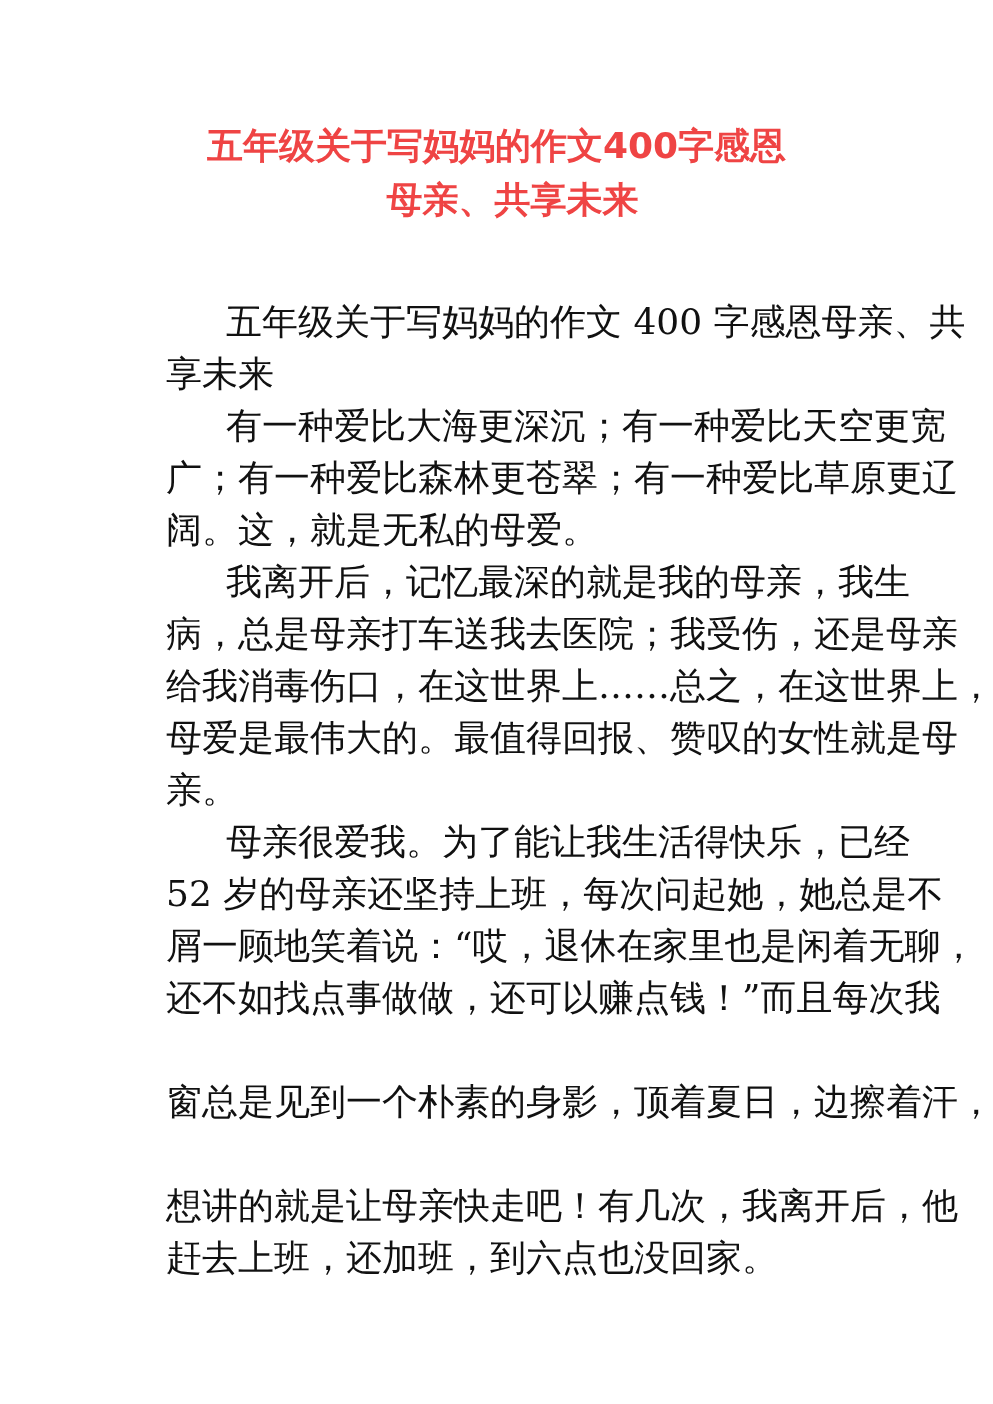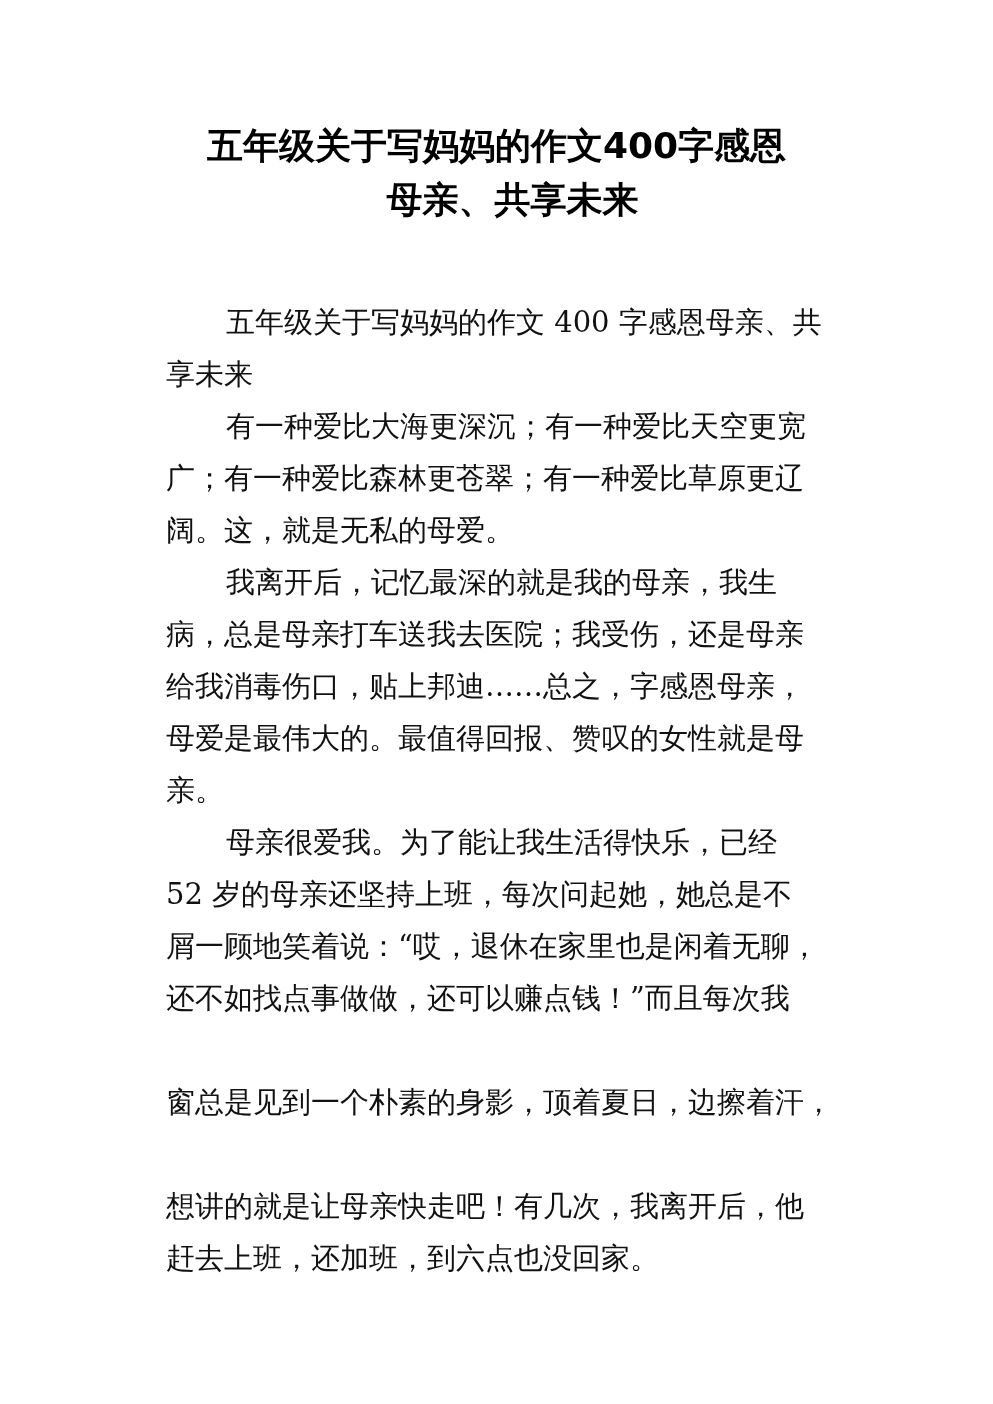--- a/index.html
+++ b/index.html
@@ -23,52 +23,52 @@
     }
     .title {
       position: absolute;
       left: 0;
       width: 993px;
       text-align: center;
       font-family: "DejaVu Sans", "Liberation Sans", sans-serif;
       font-weight: bold;
       font-size: 36px;
       line-height: 56px;
-      color: #000000;
+      color: #ef4444;
       white-space: nowrap;
       letter-spacing: 0px;
     }
     .title.l1 { top: 118px; }
     .title.l2 { top: 172px; padding-left: 16px; }
     .line {
       position: absolute;
       left: 166px;
       font-family: "DejaVu Serif", "Liberation Serif", serif;
-      font-size: 29px;
+      font-size: 36px;
       line-height: 40px;
       color: #111111;
       white-space: nowrap;
     }
     .indent { left: 226px; }
   </style>
 </head>
 <body>
 
 <div class="page">
   <div class="title l1">五年级关于写妈妈的作文400字感恩</div>
   <div class="title l2">母亲、共享未来</div>
 
   <div class="line indent" style="top:302px">五年级关于写妈妈的作文 400 字感恩母亲、共</div>
   <div class="line" style="top:354px">享未来</div>
   <div class="line indent" style="top:406px">有一种爱比大海更深沉；有一种爱比天空更宽</div>
   <div class="line" style="top:458px">广；有一种爱比森林更苍翠；有一种爱比草原更辽</div>
   <div class="line" style="top:510px">阔。这，就是无私的母爱。</div>
   <div class="line indent" style="top:562px">我离开后，记忆最深的就是我的母亲，我生</div>
   <div class="line" style="top:614px">病，总是母亲打车送我去医院；我受伤，还是母亲</div>
-  <div class="line" style="top:666px">给我消毒伤口，贴上邦迪……总之，字感恩母亲，</div>
+  <div class="line" style="top:666px">给我消毒伤口，在这世界上……总之，在这世界上，</div>
   <div class="line" style="top:718px">母爱是最伟大的。最值得回报、赞叹的女性就是母</div>
   <div class="line" style="top:770px">亲。</div>
   <div class="line indent" style="top:822px">母亲很爱我。为了能让我生活得快乐，已经</div>
   <div class="line" style="top:874px">52 岁的母亲还坚持上班，每次问起她，她总是不</div>
   <div class="line" style="top:926px">屑一顾地笑着说：“哎，退休在家里也是闲着无聊，</div>
   <div class="line" style="top:978px">还不如找点事做做，还可以赚点钱！”而且每次我</div>
   <div class="line" style="top:1082px">窗总是见到一个朴素的身影，顶着夏日，边擦着汗，</div>
   <div class="line" style="top:1186px">想讲的就是让母亲快走吧！有几次，我离开后，他</div>
   <div class="line" style="top:1238px">赶去上班，还加班，到六点也没回家。</div>
 </div>

